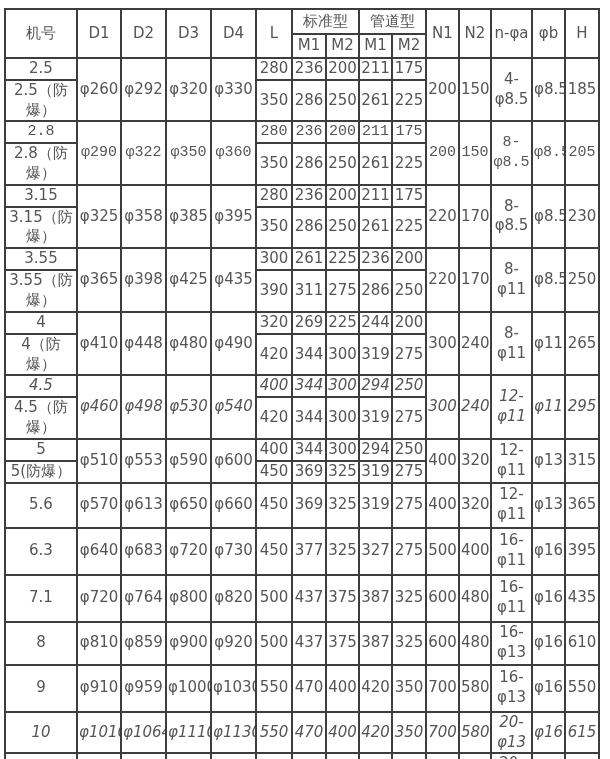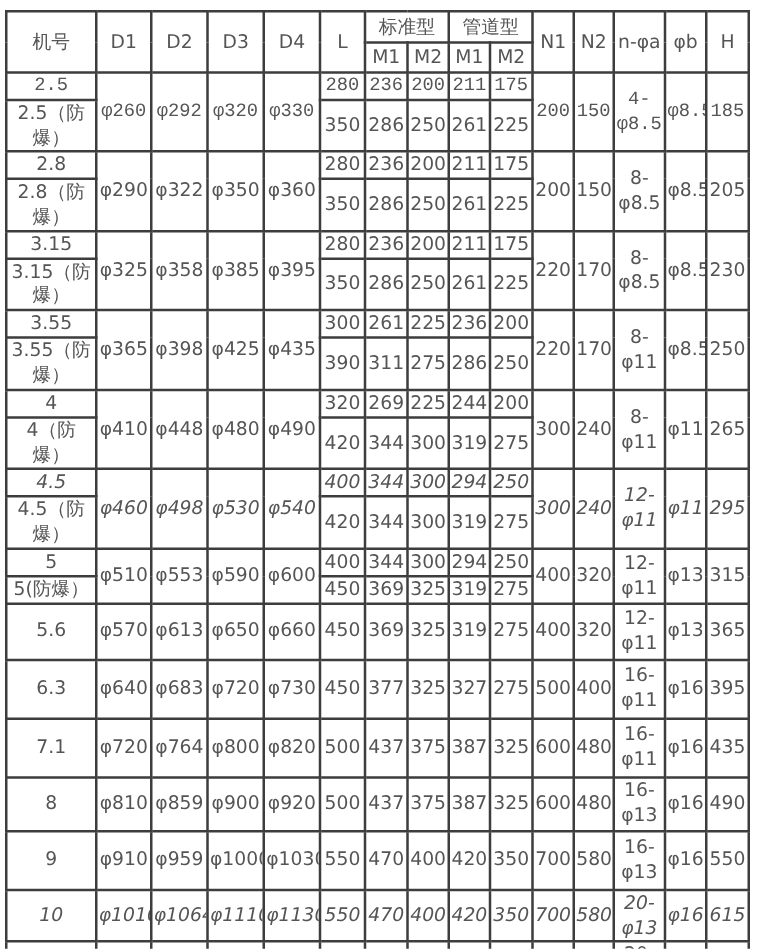--- a/index.html
+++ b/index.html
@@ -75,21 +75,21 @@
         <th rowspan="2">H</th>
       </tr>
       <tr class="hdr-sub">
         <th>M1</th>
         <th>M2</th>
         <th>M1</th>
         <th>M2</th>
       </tr>
     </thead>
     <tbody>
-        <tr style="height: 21px; font-family: Liberation Mono, monospace;">
+        <tr style="height: 21px;">
           <td>2.5</td>
           <td rowspan="2">φ260</td>
           <td rowspan="2">φ292</td>
           <td rowspan="2">φ320</td>
           <td rowspan="2">φ330</td>
           <td>280</td>
           <td>236</td>
           <td>200</td>
           <td>211</td>
           <td>175</td>
@@ -102,21 +102,21 @@
         </tr>
         <tr style="height: 40px;">
           <td>2.5（防
 爆）</td>
           <td>350</td>
           <td>286</td>
           <td>250</td>
           <td>261</td>
           <td>225</td>
         </tr>
-        <tr style="height: 21px;">
+        <tr style="height: 21px; font-family: Liberation Mono, monospace;">
           <td>2.8</td>
           <td rowspan="2">φ290</td>
           <td rowspan="2">φ322</td>
           <td rowspan="2">φ350</td>
           <td rowspan="2">φ360</td>
           <td>280</td>
           <td>236</td>
           <td>200</td>
           <td>211</td>
           <td>175</td>
@@ -330,21 +330,21 @@
           <td>500</td>
           <td>437</td>
           <td>375</td>
           <td>387</td>
           <td>325</td>
           <td>600</td>
           <td>480</td>
           <td>16-
 φ13</td>
           <td>φ16</td>
-          <td>490</td>
+          <td>610</td>
         </tr>
         <tr style="height: 47px;">
           <td>9</td>
           <td>φ910</td>
           <td>φ959</td>
           <td>φ1000</td>
           <td>φ1030</td>
           <td>550</td>
           <td>470</td>
           <td>400</td>

